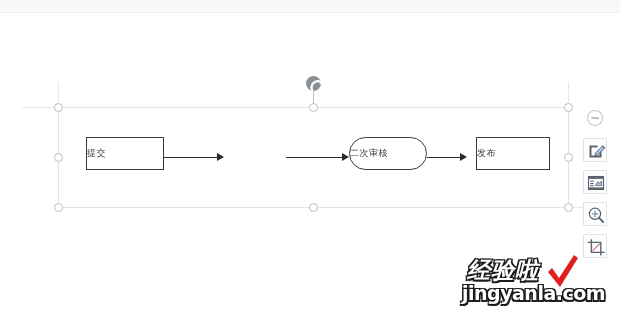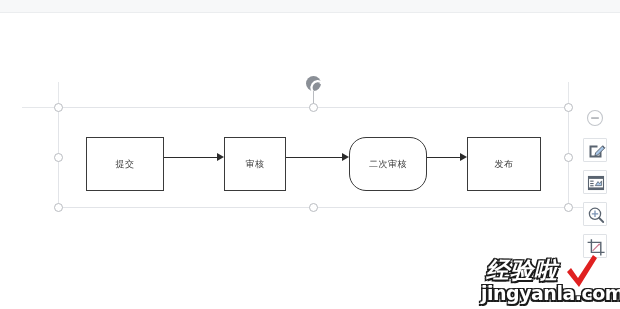--- a/index.html
+++ b/index.html
@@ -87,27 +87,26 @@
   #flowchart {
     position: absolute;
     left: 58px;
     top: 107px;
     width: 510px;
     height: 100px;
   }
   .node {
     position: absolute;
     top: 30px;
-    height: 54px;
+    height: 33px;
     border: 1px solid #3a3a3a;
     background: #ffffff;
     box-sizing: border-box;
     display: flex;
     align-items: center;
-    justify-content: center;
   }
   .node-label {
     font-family: "DejaVu Sans", "Liberation Sans", sans-serif;
     font-size: 9px;
     color: #3a3a3a;
     letter-spacing: 0.5px;
     line-height: 1;
     white-space: nowrap;
   }
   .connector {
@@ -147,21 +146,21 @@
   .tb-ico {
     position: absolute;
     left: 0; top: 0;
     width: 24px; height: 24px;
     display: block;
   }
 
   
   #watermark {
     position: absolute;
-    left: 481px;
+    left: 462px;
     top: 258px;
     width: 131px;
     height: 48px;
     pointer-events: none;
   }
   #wm-cn {
     position: absolute;
     left: 5px; top: 0px;
     font-family: "DejaVu Sans", "Liberation Sans", sans-serif;
     font-size: 23px;
@@ -234,33 +233,30 @@
   </div>
 
   <div id="flowchart">
 
     <div class="node" style="left:28px; width:78px;">
       <span class="node-label">提交</span>
     </div>
     <div class="connector" style="left:106px; width:53px;"></div>
     <div class="arrowhead" style="left:159px;"></div>
 
-    <div class="node" style="left:166px; width:62px;">
-      <span class="node-label">审核</span>
-    </div>
     <div class="connector" style="left:228px; width:56px;"></div>
     <div class="arrowhead" style="left:284px;"></div>
 
     <div class="node" style="left:291px; width:78px;border-radius:17px;">
       <span class="node-label">二次审核</span>
     </div>
     <div class="connector" style="left:369px; width:33px;"></div>
     <div class="arrowhead" style="left:402px;"></div>
 
-    <div class="node" style="left:409px; width:74px;">
+    <div class="node" style="left:418px; width:74px;">
       <span class="node-label">发布</span>
     </div>
   </div>
 
   <div id="float-toolbar">
 
     <div class="tb-item plain">
       <svg class="tb-ico" viewBox="0 0 24 24">
         <circle cx="12" cy="12" r="7.5" fill="#ffffff" stroke="#c4c7cc" stroke-width="1.1"></circle>
         <rect x="8.2" y="11.4" width="7.6" height="1.3" fill="#9a9ea4"></rect>

